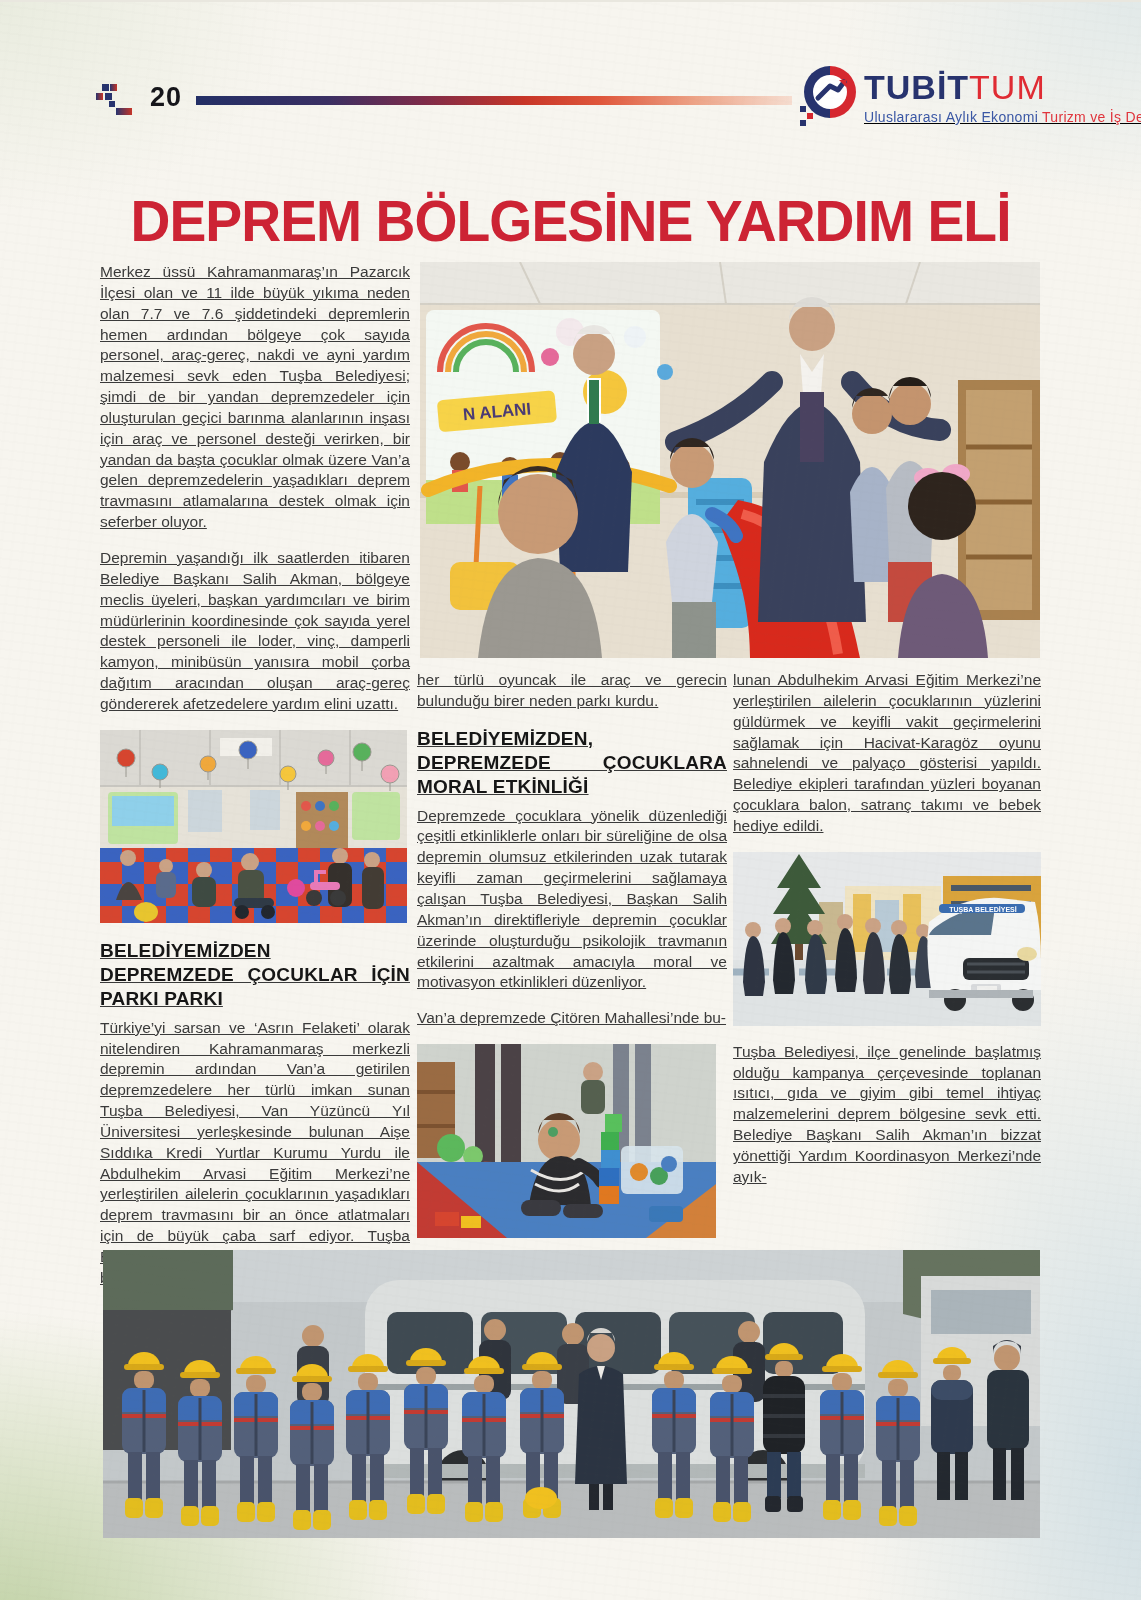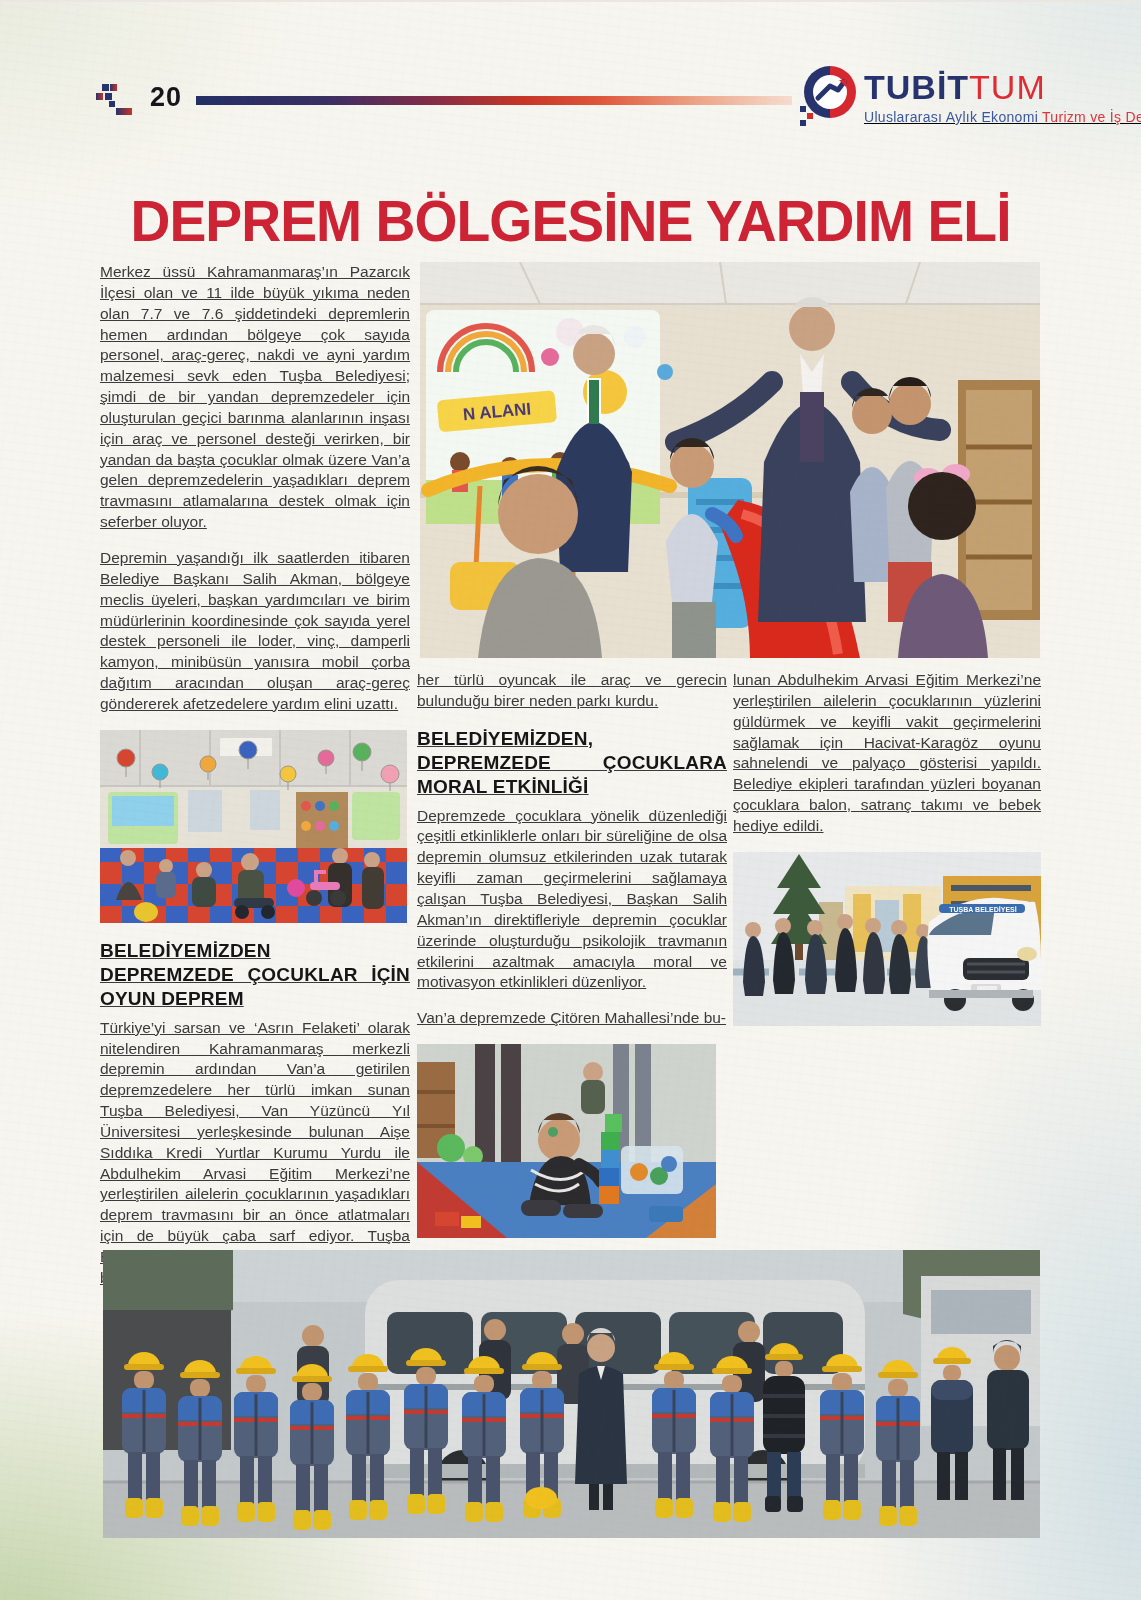--- a/index.html
+++ b/index.html
@@ -269,21 +269,21 @@
           <g>
             <rect x="210" y="152" width="30" height="8" rx="4" fill="#e87ab8"></rect>
             <circle cx="214" cy="168" r="8" fill="#3a3a3a"></circle>
               <circle cx="238" cy="168" r="8" fill="#3a3a3a"></circle>
             <path d="M216 152 v-10 h10" stroke="#e87ab8" stroke-width="4" fill="none"></path>
           </g>
         </g>
       </svg>
     </figure>
 
-    <h3>BELEDİYEMİZDEN DEPREMZEDE ÇOCUKLAR İÇİN OYUN DEPREM</h3>
+    <h3>BELEDİYEMİZDEN DEPREMZEDE ÇOCUKLAR İÇİN PARKI PARKI</h3>
     <p>Türkiye’yi sarsan ve ‘Asrın Felaketi’ olarak nitelendiren Kahramanmaraş merkezli depremin ardından Van’a getirilen depremzedelere her türlü imkan sunan Tuşba Belediyesi, Van Yüzüncü Yıl Üniversitesi yerleşkesinde bulunan Aişe Sıddıka Kredi Yurtlar Kurumu Yurdu ile Abdulhekim Arvasi Eğitim Merkezi’ne yerleştirilen ailelerin çocuklarının yaşadıkları deprem travmasını bir an önce atlatmaları için de büyük çaba sarf ediyor. Tuşba Belediyesi, depremzede çocuklar için yurt binası ile eğitim merkezinde</p>
   </div>
 
   <div class="col col2">
     <p>her türlü oyuncak ile araç ve gerecin bulunduğu birer neden parkı kurdu.</p>
     <h3>BELEDİYEMİZDEN, DEPREMZEDE ÇOCUKLARA MORAL ETKİNLİĞİ</h3>
     <p>Depremzede çocuklara yönelik düzenlediği çeşitli etkinliklerle onları bir süreliğine de olsa depremin olumsuz etkilerinden uzak tutarak keyifli zaman geçirmelerini sağlamaya çalışan Tuşba Belediyesi, Başkan Salih Akman’ın direktifleriyle depremin çocuklar üzerinde oluşturduğu psikolojik travmanın etkilerini azaltmak amacıyla moral ve motivasyon etkinlikleri düzenliyor.</p>
     <p>Van’a depremzede Çitören Mahallesi’nde bu-</p>
 
     <figure class="photo-inline" title="Renkli bloklarla oynayan yüzü boyalı çocuk">
@@ -405,20 +405,21 @@
           <ellipse cx="294" cy="102" rx="10" ry="7" fill="#e8d8a0"></ellipse>
           <rect x="238" y="132" width="30" height="9" rx="2" fill="#d8dadc"></rect>
           <rect x="244" y="134" width="20" height="6" fill="#f0f0ee"></rect>
           <circle cx="222" cy="148" r="11" fill="#2b2e31"></circle>
             <circle cx="290" cy="148" r="11" fill="#2b2e31"></circle>
           <rect x="196" y="138" width="104" height="8" fill="#aeb4b8"></rect>
         </g>
       </svg>
     </figure>
 
+    <p>Tuşba Belediyesi, ilçe genelinde başlatmış olduğu kampanya çerçevesinde toplanan ısıtıcı, gıda ve giyim gibi temel ihtiyaç malzemelerini deprem bölgesine sevk etti. Belediye Başkanı Salih Akman’ın bizzat yönettiği Yardım Koordinasyon Merkezi’nde ayık-</p>
   </div>
 
   <figure class="photo-team" title="Sarı baretli ve sarı çizmeli belediye ekibi minibüs önünde">
     <svg class="photo" width="937" height="288" viewBox="0 0 937 288">
       <defs>
         <g id="worker">
           <path d="M7 20 a16 14 0 0 1 32 0 z" fill="#f0c01f"></path>
           <rect x="3" y="18" width="40" height="6" rx="3" fill="#d8a818"></rect>
           <rect x="13" y="25" width="20" height="18" rx="8" fill="#c09570"></rect>
           <rect x="1" y="42" width="44" height="66" rx="9" fill="#53607a"></rect>

